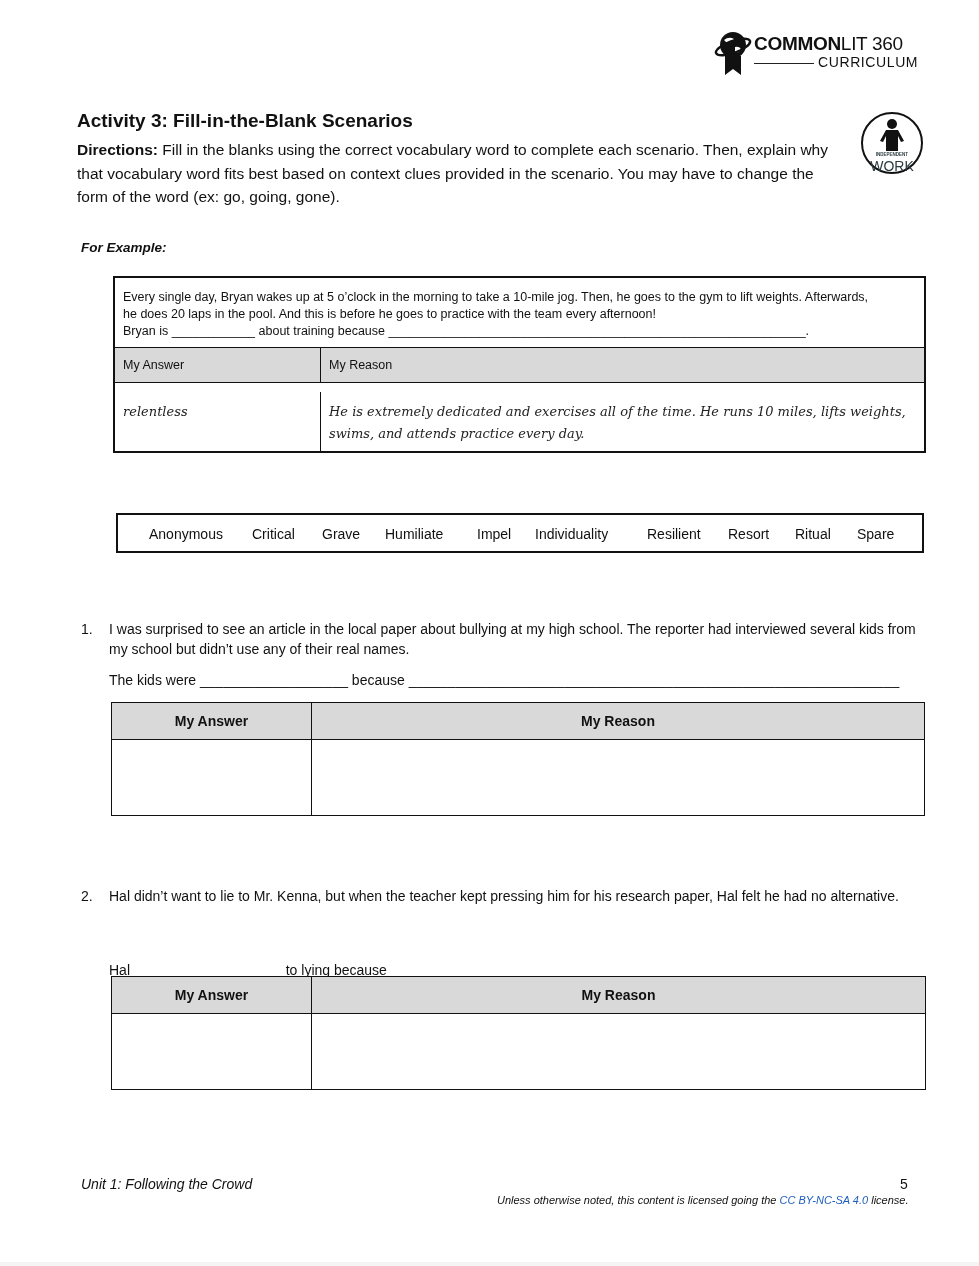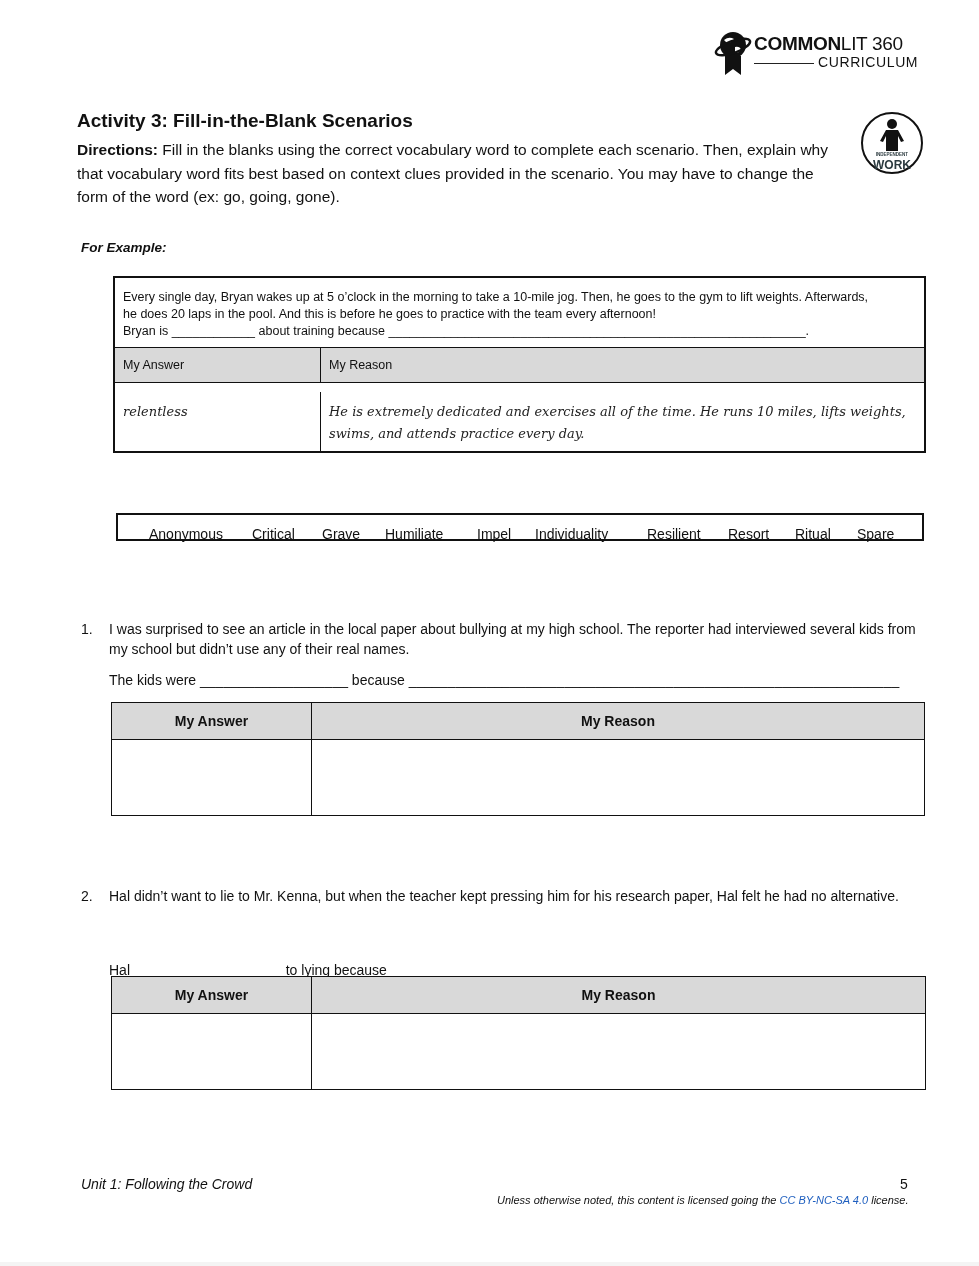--- a/index.html
+++ b/index.html
@@ -12,41 +12,41 @@
   .logo-mark { position: absolute; left: 0; top: 0; width: 38px; height: 48px; }
   .logo-line1 { position: absolute; left: 40px; top: 5px; font-size: 19px; font-weight: bold; letter-spacing: -0.3px; white-space: nowrap; }
   .logo-line1 .thin { font-weight: normal; }
   .logo-rule { position: absolute; left: 40px; top: 35px; width: 60px; height: 1px; background: #222; }
   .logo-line2 { position: absolute; left: 104px; top: 26px; font-size: 14px; letter-spacing: 0.6px; white-space: nowrap; }
 
   
   .badge { left: 861px; top: 112px; width: 62px; height: 62px; border: 2.5px solid #111; border-radius: 50%; box-sizing: border-box; }
   .badge svg { position: absolute; left: 16px; top: 5px; }
   .badge-label1 { position: absolute; left: 0; right: 0; top: 38px; text-align: center; font-size: 4.5px; font-weight: bold; color: #2b3a3f; }
-  .badge-label2 { position: absolute; left: 0; right: 0; top: 44px; text-align: center; font-size: 12px; font-weight: bold; color: #2b3a3f; }
+  .badge-label2 { position: absolute; left: 0; right: 0; top: 44px; text-align: center; font-size: 14px; font-weight: normal; color: #2b3a3f; }
 
   .title { left: 77px; top: 110px; font-size: 19px; font-weight: bold; }
   .directions { left: 77px; top: 138px; width: 760px; font-size: 15.5px; line-height: 23.5px; }
   .directions b { font-weight: bold; }
   .for-example { left: 81px; top: 240px; font-size: 13.5px; font-weight: bold; font-style: italic; }
 
   
   .ex-table { left: 113px; top: 276px; width: 813px; border: 2.5px solid #111; box-sizing: border-box; }
   .ex-scenario { padding: 11px 16px 6px 8px; font-size: 12.5px; line-height: 17px; height: 70px; box-sizing: border-box; border-bottom: 1.5px solid #111; }
   .ex-row { display: flex; }
   .ex-row.head { background: #d9d9d9; height: 34px; border-bottom: 1.5px solid #111; }
   .ex-row.body { height: 59px; margin-top: 9px; }
   .ex-col1 { width: 206px; border-right: 1.5px solid #111; box-sizing: border-box; padding: 8px 8px; font-size: 12.5px; }
   .ex-col2 { flex: 1; padding: 8px 8px; font-size: 12.5px; }
   .ex-row.head .ex-col1, .ex-row.head .ex-col2 { padding-top: 10px; }
   .hand { font-family: "DejaVu Serif", serif; font-style: italic; font-size: 13px; line-height: 22px; color: #222; }
   .ex-row.body .ex-col1, .ex-row.body .ex-col2 { padding-top: 9px; }
 
   
-  .wordbank { left: 116px; top: 513px; width: 808px; height: 28px; border: 2.5px solid #111; box-sizing: border-box; }
+  .wordbank { left: 116px; top: 513px; width: 808px; height: 40px; border: 2.5px solid #111; box-sizing: border-box; }
   .word { position: absolute; top: 11px; font-size: 14px; color: #111; }
 
   
   .q-num { font-size: 14px; }
   .q-text { font-size: 14px; line-height: 19.5px; width: 815px; }
   .q-fill { font-size: 14px; white-space: pre; }
 
   .ans-table { border: 1.5px solid #111; box-sizing: border-box; }
   .ans-head { display: flex; background: #d9d9d9; height: 37px; border-bottom: 1.5px solid #111; box-sizing: border-box; }
   .ans-body { display: flex; height: 75px; }

